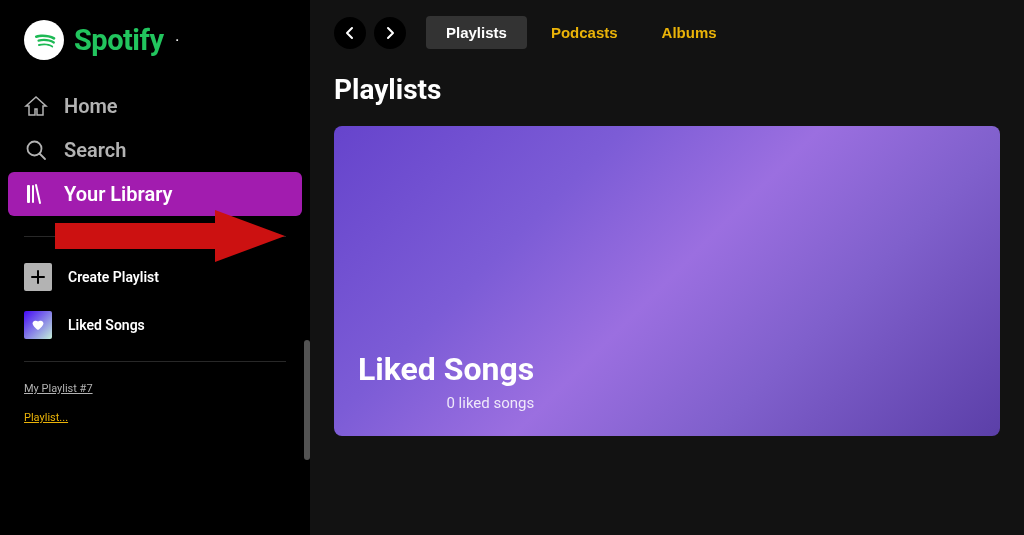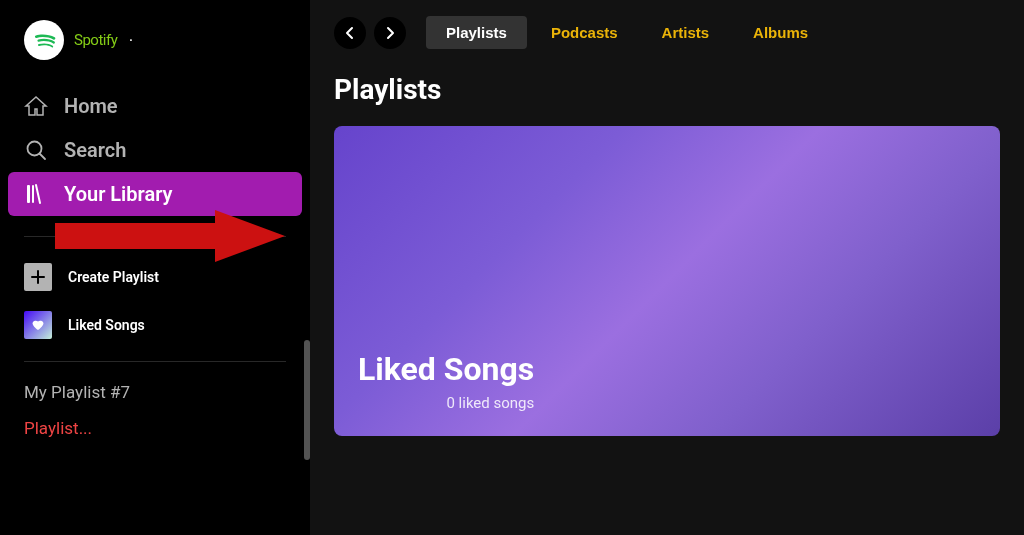--- a/index.html
+++ b/index.html
@@ -31,23 +31,23 @@
       gap: 10px;
       padding: 20px 24px 16px 24px;
     }
 
     .spotify-logo-icon {
       width: 40px;
       height: 40px;
     }
 
     .spotify-wordmark {
-      font-size: 15px;
-      font-weight: 400;
-      color: #84cc16;
+      font-size: 29px;
+      font-weight: 700;
+      color: #22c55e;
       letter-spacing: -0.5px;
     }
 
     .sidebar-nav {
       display: flex;
       flex-direction: column;
       padding: 8px 0;
     }
 
     .nav-item {
@@ -140,23 +140,24 @@
 
     .playlist-list {
       display: flex;
       flex-direction: column;
       padding: 4px 0;
       overflow: hidden;
     }
 
     .playlist-item {
       padding: 8px 24px;
-      font-size: 17px;
+      font-size: 11px;
       color: #b3b3b3;
       cursor: pointer;
+      text-decoration: underline;
     }
 
     
     .sidebar-scroll-track {
       position: absolute;
       right: 0;
       top: 340px;
       width: 6px;
       height: 120px;
       background: #535353;
@@ -330,21 +331,21 @@
         </svg>
       </div>
       <span class="action-label">Liked Songs</span>
     </div>
   </div>
 
   <div class="sidebar-divider2"></div>
 
   <div class="playlist-list">
     <div class="playlist-item">My Playlist #7</div>
-    <div class="playlist-item" style="color:#ef4444;">Playlist...</div>
+    <div class="playlist-item" style="color:#eab308;">Playlist...</div>
   </div>
 
   <div class="sidebar-scroll-track"></div>
 </div>
 
 <div class="main-content">
 
   <div class="top-bar">
     <div class="nav-arrows">
       <button class="arrow-btn">
@@ -355,21 +356,20 @@
       <button class="arrow-btn">
         <svg width="14" height="14" viewBox="0 0 14 14" fill="none">
           <path d="M5 2l5 5-5 5" stroke="#fff" stroke-width="2" stroke-linecap="round" stroke-linejoin="round"></path>
         </svg>
       </button>
     </div>
 
     <div class="tab-group">
       <button class="tab-btn active">Playlists</button>
       <button class="tab-btn">Podcasts</button>
-      <button class="tab-btn">Artists</button>
       <button class="tab-btn">Albums</button>
     </div>
   </div>
 
   <div class="page-title">Playlists</div>
 
   <div class="liked-songs-card">
     <div class="liked-songs-info">
       <div class="liked-songs-title">Liked Songs</div>
       <div class="liked-songs-count">0 liked songs</div>

